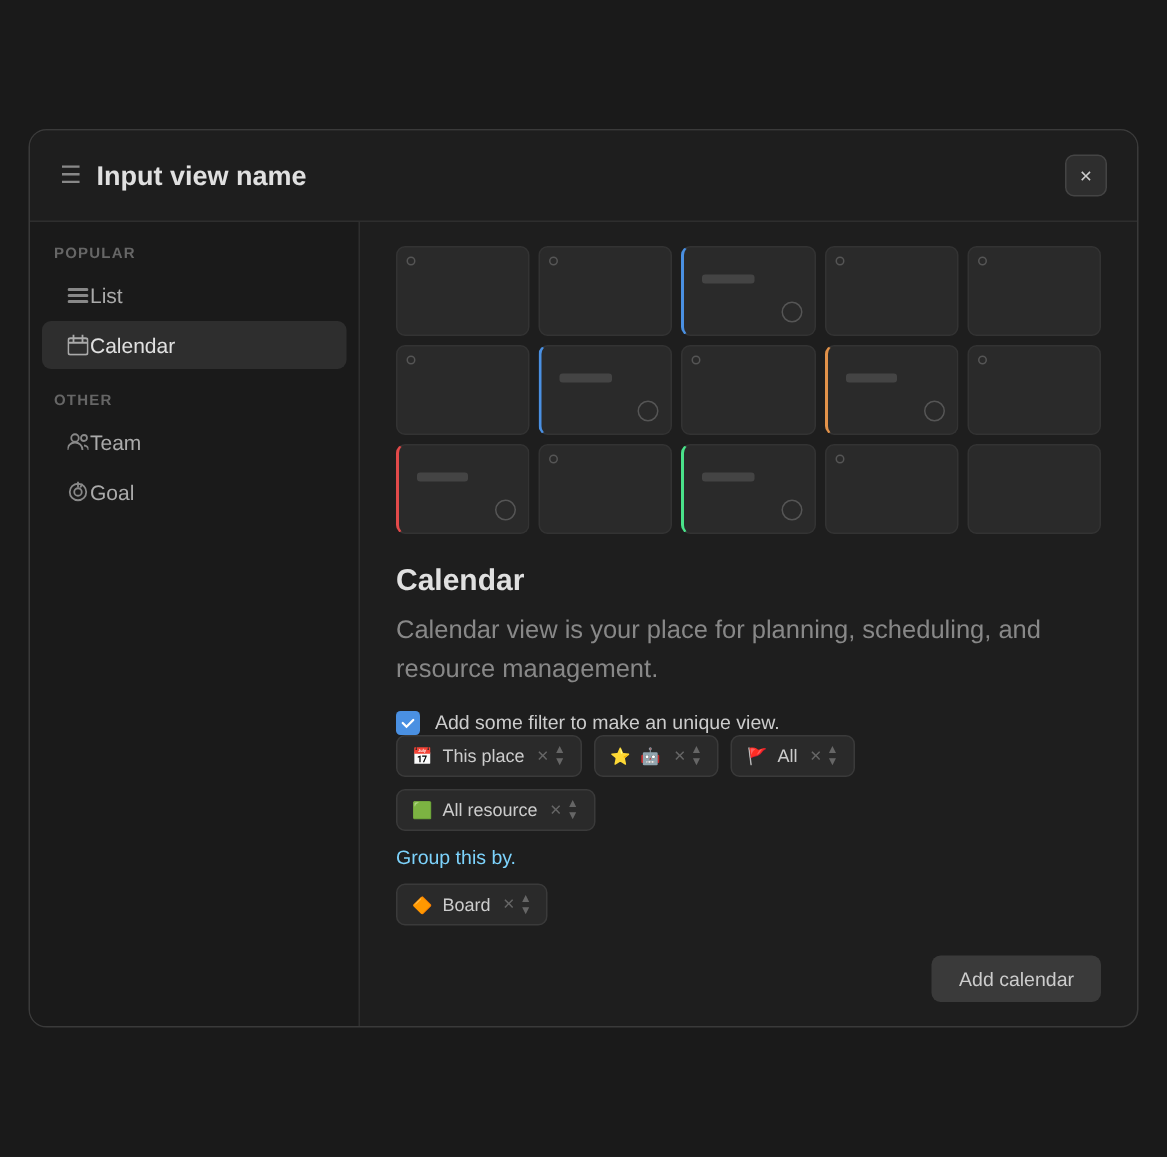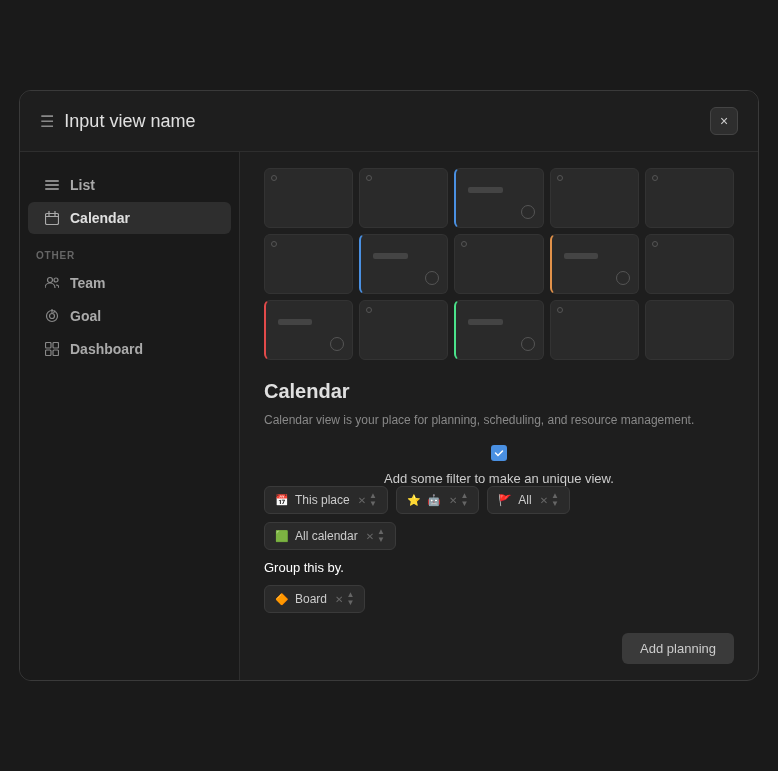--- a/index.html
+++ b/index.html
@@ -33,21 +33,21 @@
       align-items: center;
       gap: 10px;
     }
     .hamburger-icon {
       color: #888;
       font-size: 16px;
     }
     .modal-title {
       color: #e0e0e0;
       font-size: 18px;
-      font-weight: 400;
+      font-weight: 700;
     }
     .close-btn {
       width: 28px;
       height: 28px;
       background: #2e2e2e;
       border: 1px solid #444;
       border-radius: 6px;
       color: #ccc;
       cursor: pointer;
       display: flex;
@@ -71,28 +71,26 @@
       font-size: 10px;
       font-weight: 600;
       letter-spacing: 0.08em;
       text-transform: uppercase;
       padding: 0 16px;
       margin-bottom: 6px;
     }
     .sidebar-item {
       display: flex;
       align-items: center;
-      gap: 10px;
       padding: 8px 16px;
       color: #aaa;
       font-size: 14px;
       cursor: pointer;
       border-radius: 6px;
       margin: 1px 8px;
-      font-weight: bold;
     }
     .sidebar-item.active {
       background: #2e2e2e;
       color: #e0e0e0;
     }
     .sidebar-icon {
       width: 16px;
       height: 16px;
       display: flex;
       align-items: center;
@@ -154,30 +152,29 @@
     .view-card.has-red-bar { border-left: 2px solid #e24a4a; }
     .view-card.has-green-bar { border-left: 2px solid #4ae28a; }
     .section-title {
       color: #e0e0e0;
       font-size: 20px;
       font-weight: 600;
       margin-bottom: 8px;
     }
     .section-desc {
       color: #888;
-      font-size: 12px;
+      font-size: 17px;
       line-height: 1.5;
       margin-bottom: 16px;
     }
     .checkbox-row {
       display: flex;
-      align-items: center;
+      align-items: flex-start;
       gap: 10px;
       margin-bottom: 0;
-      flex-direction: column;
     }
     .checkbox {
       width: 16px;
       height: 16px;
       background: #4a90e2;
       border-radius: 3px;
       display: flex;
       align-items: center;
       justify-content: center;
       flex-shrink: 0;
@@ -230,21 +227,21 @@
     }
     .chip-arrows {
       display: flex;
       flex-direction: column;
       gap: 0;
       color: #666;
       font-size: 8px;
       line-height: 1;
     }
     .group-by-label {
-      color: #ffffff;
+      color: #7dd3fc;
       font-size: 13px;
       margin-bottom: 10px;
       margin-top: 10px;
     }
     .add-calendar-btn {
       background: #3a3a3a;
       color: #ccc;
       border: none;
       border-radius: 6px;
       padding: 8px 18px;
@@ -264,20 +261,21 @@
       <span class="hamburger-icon">☰</span>
       <span class="modal-title">Input view name</span>
     </div>
     <button class="close-btn">×</button>
   </div>
 
   <div class="modal-body">
 
     <div class="sidebar">
       <div class="sidebar-section">
+        <div class="sidebar-section-label">POPULAR</div>
         <div class="sidebar-item">
           <span class="sidebar-icon">
             <svg width="14" height="14" viewBox="0 0 14 14" fill="none">
               <rect x="0" y="2" width="14" height="2" rx="1" fill="#888"></rect>
               <rect x="0" y="6" width="14" height="2" rx="1" fill="#888"></rect>
               <rect x="0" y="10" width="14" height="2" rx="1" fill="#888"></rect>
             </svg>
           </span>
           <span>List</span>
         </div>
@@ -311,31 +309,20 @@
           <span class="sidebar-icon">
             <svg width="14" height="14" viewBox="0 0 14 14" fill="none">
               <circle cx="7" cy="7" r="5.5" stroke="#888" stroke-width="1.2"></circle>
               <circle cx="7" cy="7" r="2.5" stroke="#888" stroke-width="1.2"></circle>
               <line x1="7" y1="0" x2="7" y2="4" stroke="#888" stroke-width="1.2"></line>
               <line x1="10" y1="1.5" x2="8.5" y2="4" stroke="#888" stroke-width="1.2"></line>
             </svg>
           </span>
           <span>Goal</span>
         </div>
-        <div class="sidebar-item">
-          <span class="sidebar-icon">
-            <svg width="14" height="14" viewBox="0 0 14 14" fill="none">
-              <rect x="0.5" y="0.5" width="5.5" height="5.5" rx="1" stroke="#888" stroke-width="1.2"></rect>
-              <rect x="8" y="0.5" width="5.5" height="5.5" rx="1" stroke="#888" stroke-width="1.2"></rect>
-              <rect x="0.5" y="8" width="5.5" height="5.5" rx="1" stroke="#888" stroke-width="1.2"></rect>
-              <rect x="8" y="8" width="5.5" height="5.5" rx="1" stroke="#888" stroke-width="1.2"></rect>
-            </svg>
-          </span>
-          <span>Dashboard</span>
-        </div>
       </div>
     </div>
 
     <div class="content-area">
 
       <div class="view-grid">
 
         <div class="view-card">
           <div class="dot"></div>
         </div>
@@ -433,21 +420,21 @@
               <span>▲</span>
               <span>▼</span>
             </div>
           </div>
         </div>
       </div>
 
       <div class="filters-row">
         <div class="filter-chip">
           <span class="filter-chip-icon">🟩</span>
-          <span>All calendar</span>
+          <span>All resource</span>
           <div class="chip-controls">
             <span class="chip-x">✕</span>
             <div class="chip-arrows">
               <span>▲</span>
               <span>▼</span>
             </div>
           </div>
         </div>
       </div>
 
@@ -459,16 +446,16 @@
           <div class="chip-controls">
             <span class="chip-x">✕</span>
             <div class="chip-arrows">
               <span>▲</span>
               <span>▼</span>
             </div>
           </div>
         </div>
       </div>
 
-      <button class="add-calendar-btn">Add planning</button>
+      <button class="add-calendar-btn">Add calendar</button>
     </div>
   </div>
 </div>
 
 </body></html>

